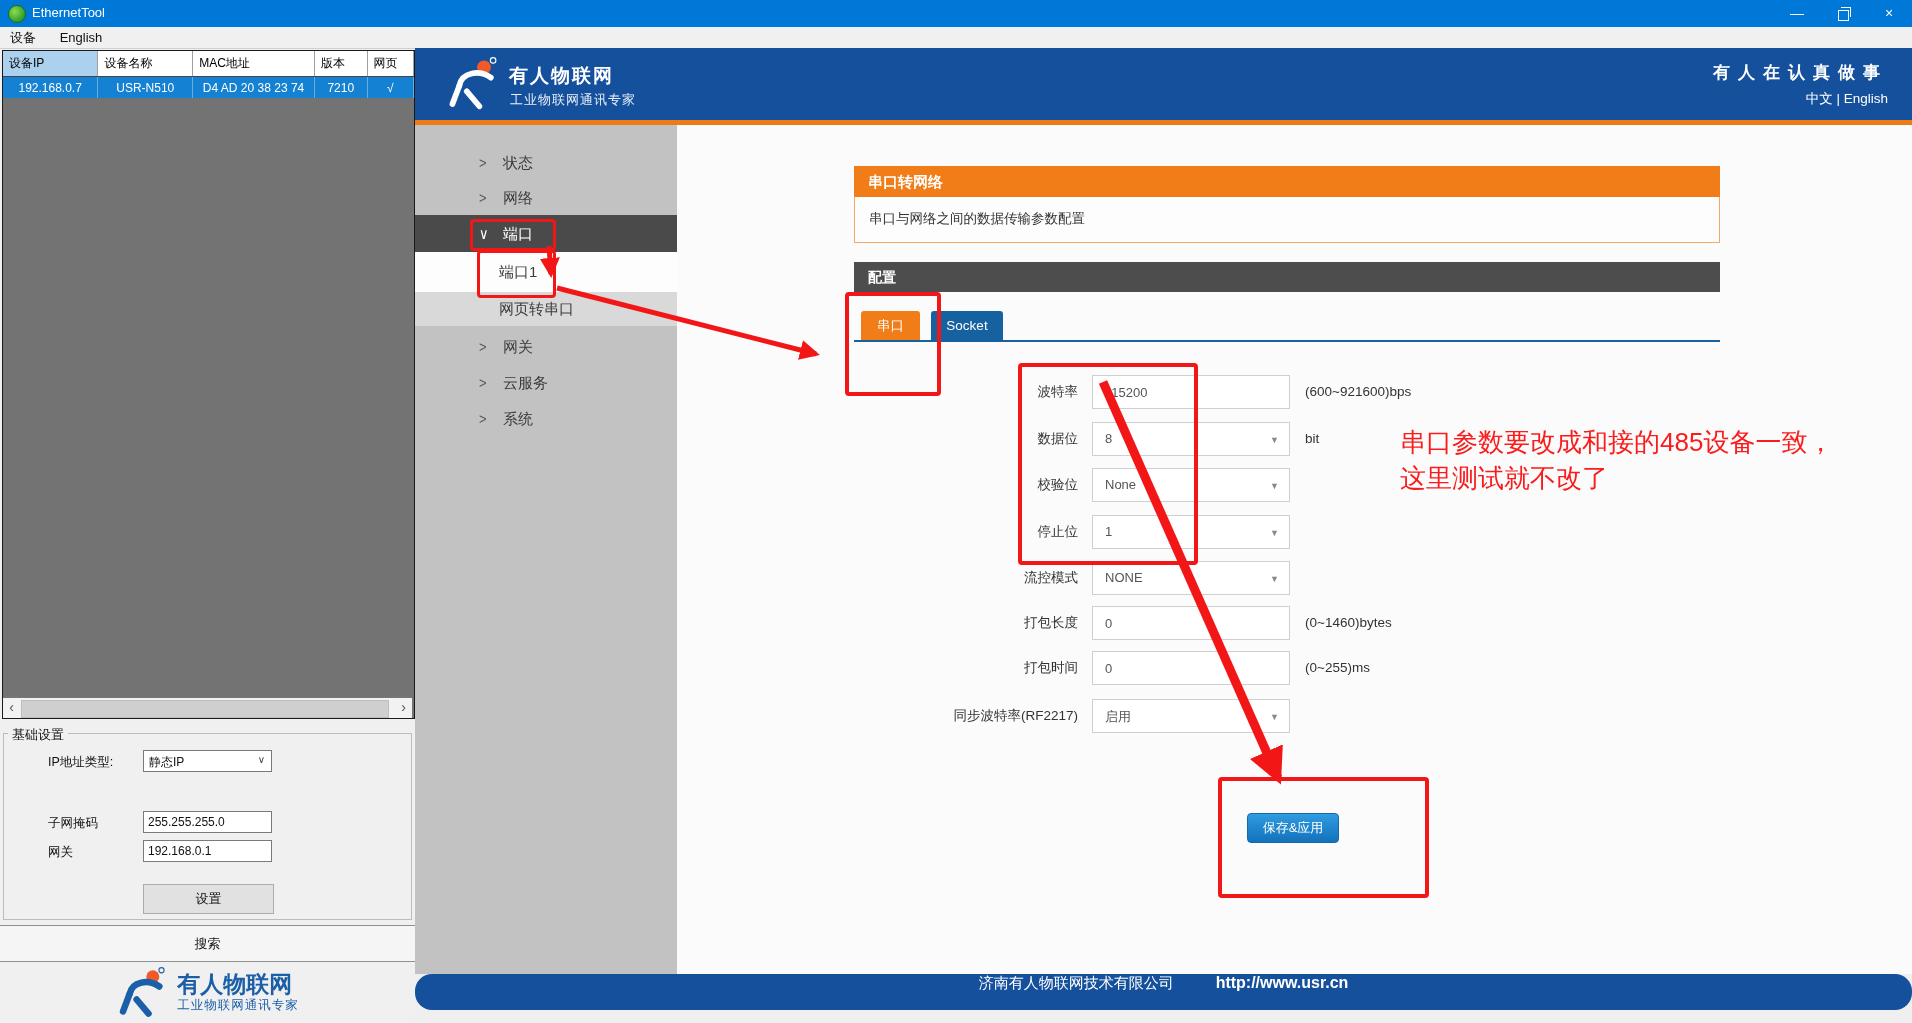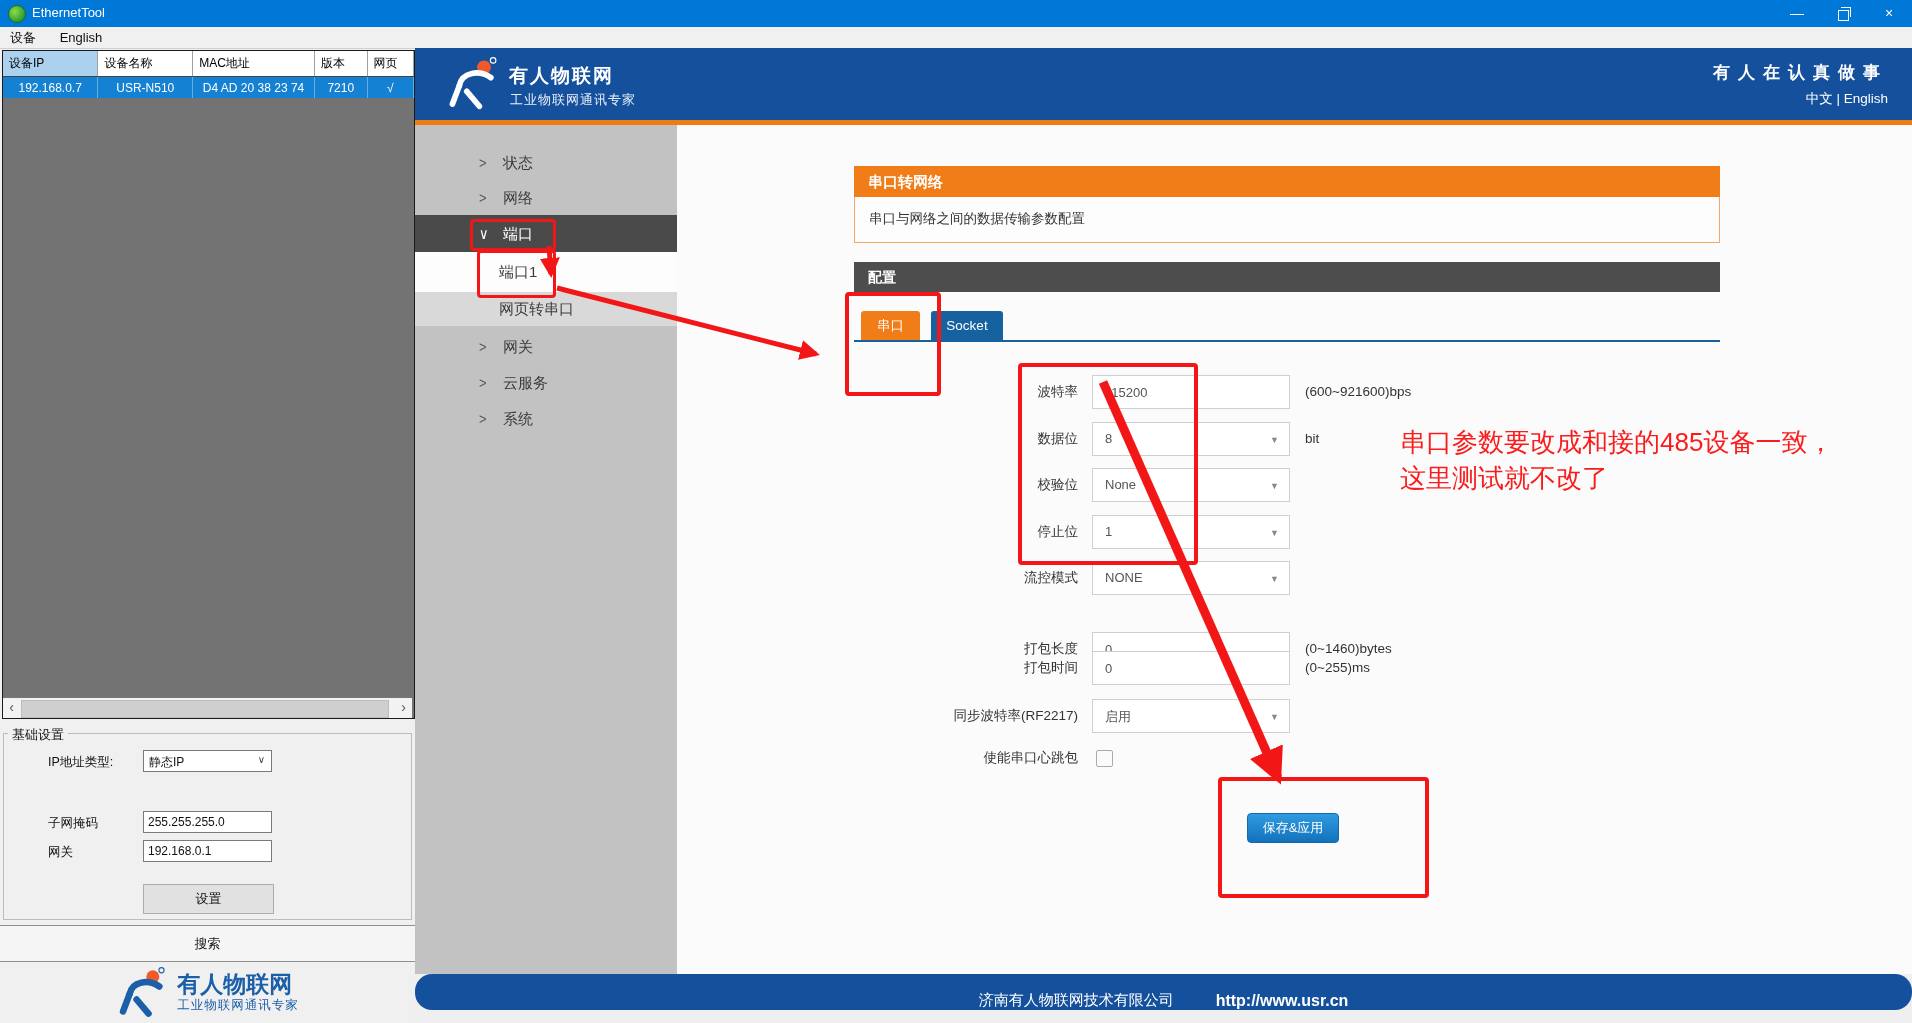--- a/index.html
+++ b/index.html
@@ -88,21 +88,21 @@
   .f-select .chev{position:absolute;right:10px;top:12px;font-size:9px;color:#888;}
   .f-hint{position:absolute;left:628px;top:0;font-size:13.5px;color:#333;line-height:34px;}
   .row-cb{height:16px;}
   .row-cb .f-label{line-height:16px;}
   #hb-checkbox{position:absolute;left:419px;top:0;width:15px;height:15px;border:1px solid #ababab;background:#fbfbfb;border-radius:2px;}
 
   #save-btn{position:absolute;left:832px;top:765px;width:92px;height:30px;border-radius:4px;border:1px solid #1668a8;
     background:linear-gradient(#2f9be0,#1272bb);color:#fff;font-size:13px;text-align:center;line-height:28px;box-sizing:border-box;}
 
   #wv-footer{position:absolute;left:0;top:926px;width:1497px;height:36px;background:#15509d;color:#fff;
-    display:flex;align-items:flex-end;justify-content:center;border-radius:17px;}
+    display:flex;align-items:flex-start;justify-content:center;border-radius:17px;}
   #footer-company{font-size:15px;}
   #footer-url{font-size:16px;font-weight:bold;margin-left:42px;}
 
   
   #overlay{position:absolute;left:0;top:0;width:1912px;height:1023px;pointer-events:none;}
   .red-box{position:absolute;border:3px solid #f21616;border-radius:4px;}
   .red-box.thick{border-width:4px;}
   #note{position:absolute;left:1400px;top:424px;color:#fa1c1c;font-size:26px;line-height:36px;}
   #arrows{position:absolute;left:0;top:0;}
 </style>
@@ -270,40 +270,36 @@
         <span class="chev">▼</span>
       </div>
     </div>
     <div class="form-row" style="top:513px;">
       <span class="f-label">流控模式</span>
       <div class="f-select">
         <span class="val">NONE</span>
         <span class="chev">▼</span>
       </div>
     </div>
-    <div class="form-row" style="top:584px;">
+    <div class="form-row" style="top:558px;">
       <span class="f-label">打包长度</span>
       <input class="f-input" value="0" style="">
       <span class="f-hint">(0~1460)bytes</span>
     </div>
     <div class="form-row" style="top:603px;">
       <span class="f-label">打包时间</span>
       <input class="f-input" value="0" style="">
       <span class="f-hint">(0~255)ms</span>
     </div>
     <div class="form-row" style="top:651px;">
       <span class="f-label">同步波特率(RF2217)</span>
       <div class="f-select">
         <span class="val">启用</span>
         <span class="chev">▼</span>
       </div>
-    </div>
-    <div class="form-row row-cb" style="top:702px;">
-      <span class="f-label">使能串口心跳包</span>
-      <div id="hb-checkbox"></div>
     </div>
 
     <div id="save-btn">保存&amp;应用</div>
 
     <div id="wv-footer">
       <span id="footer-company">济南有人物联网技术有限公司</span>
       <span id="footer-url">http://www.usr.cn</span>
     </div>
   </div>
 

